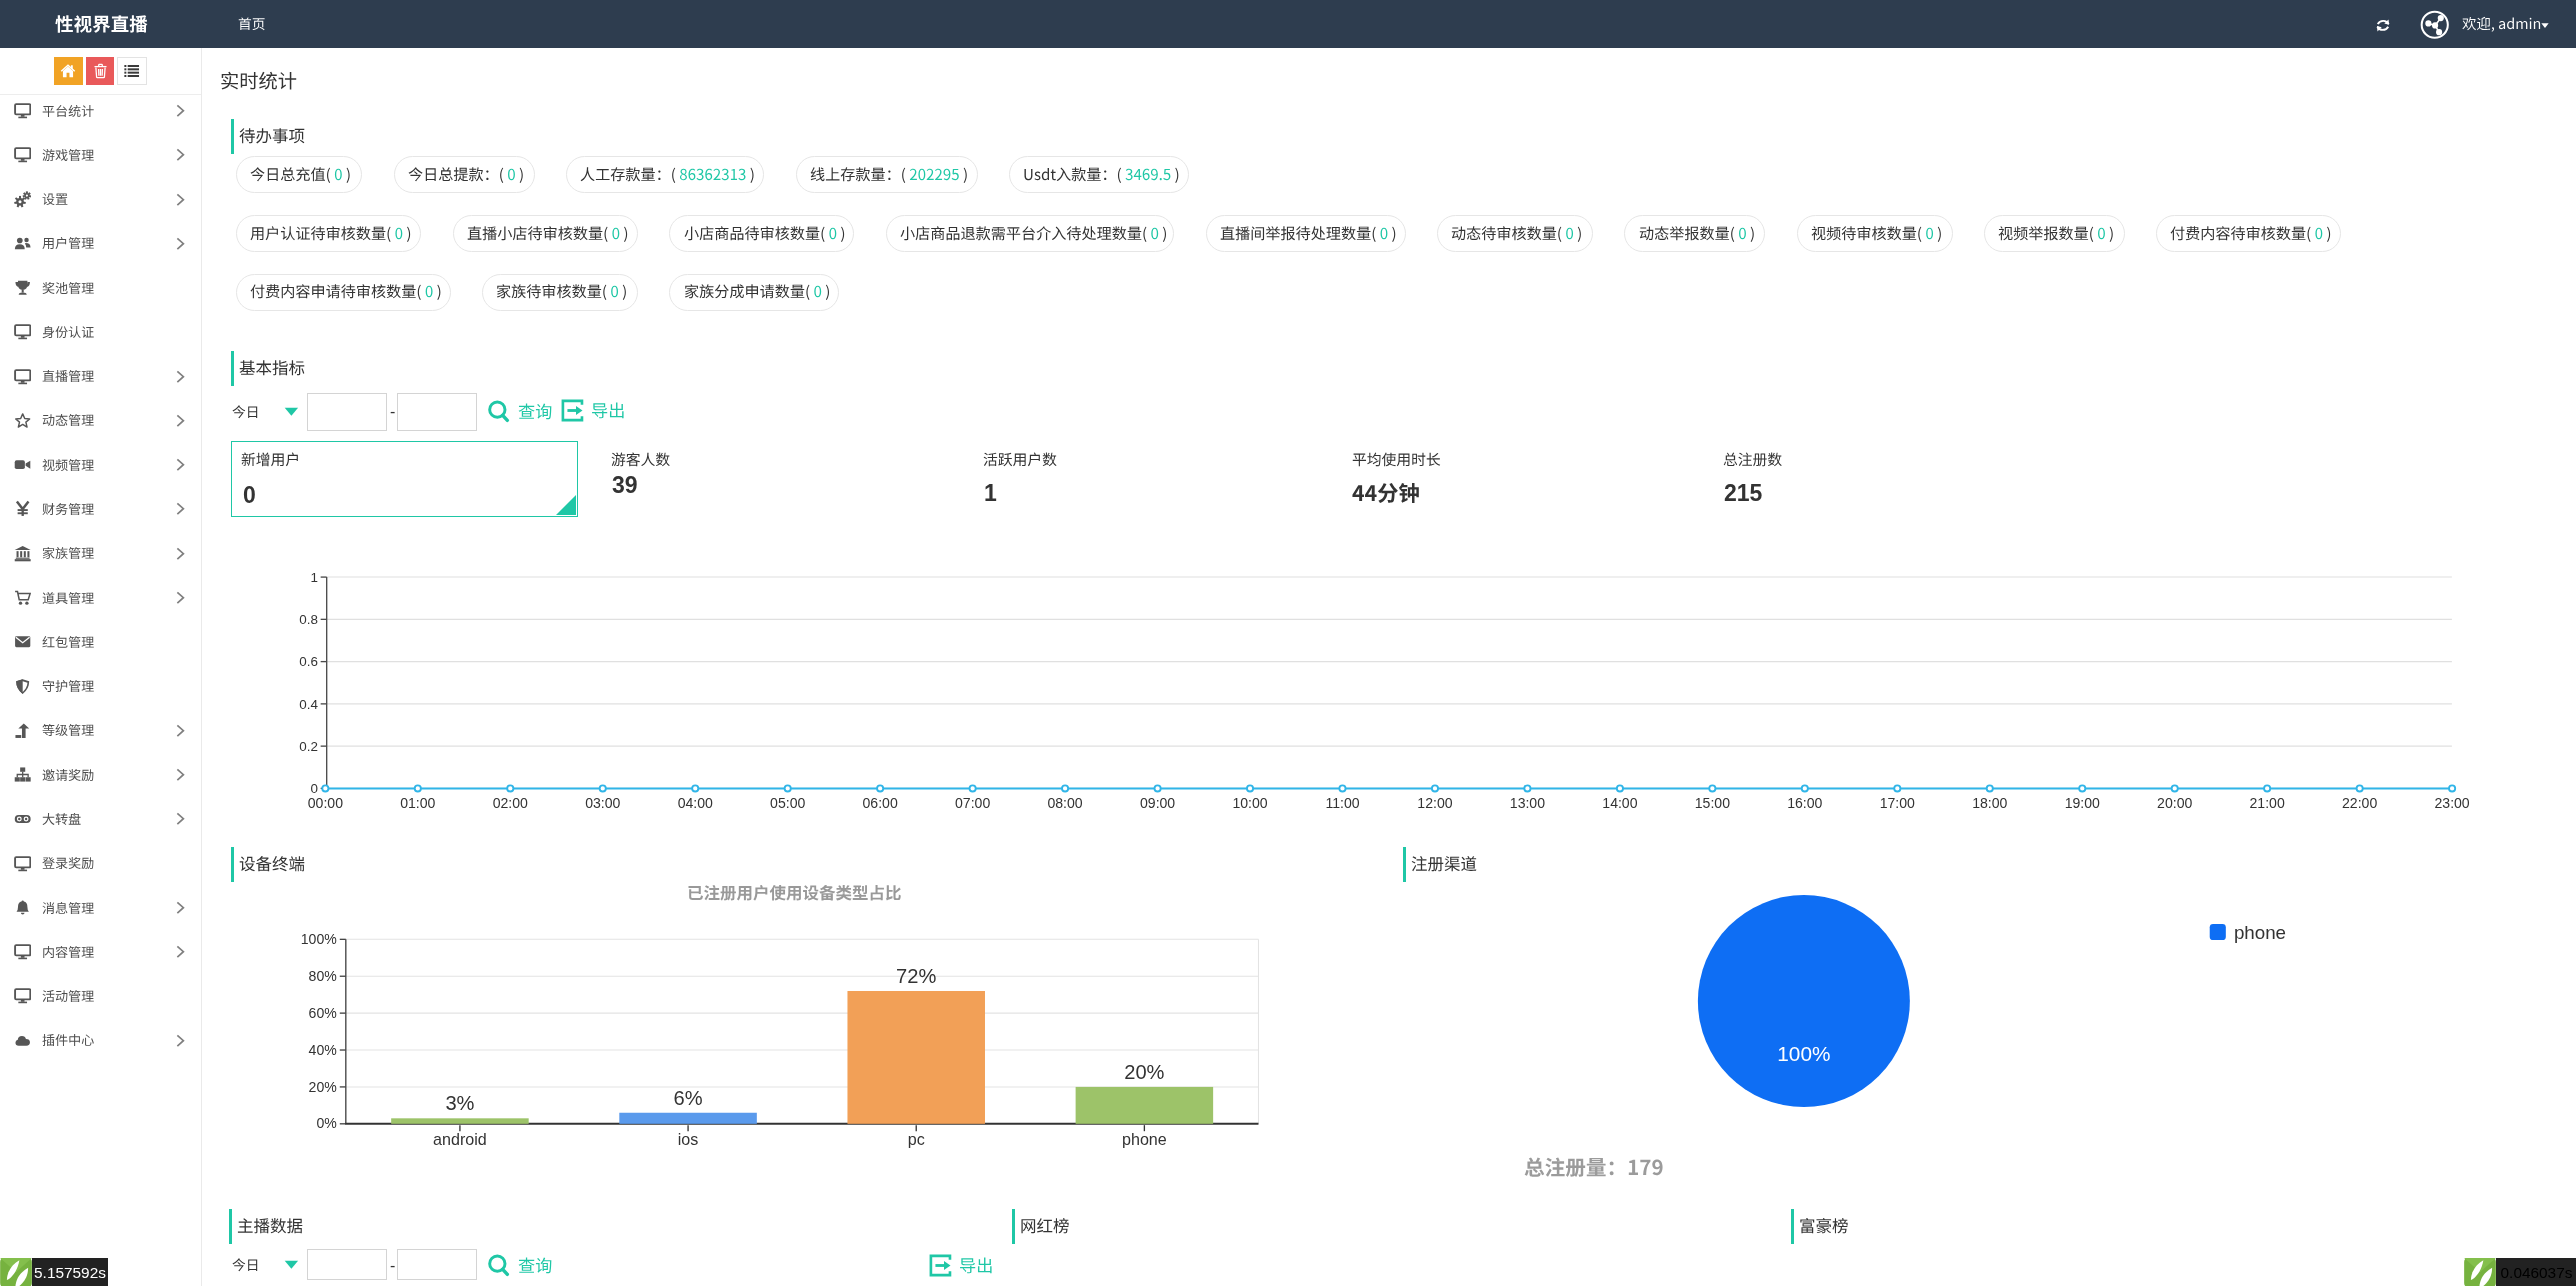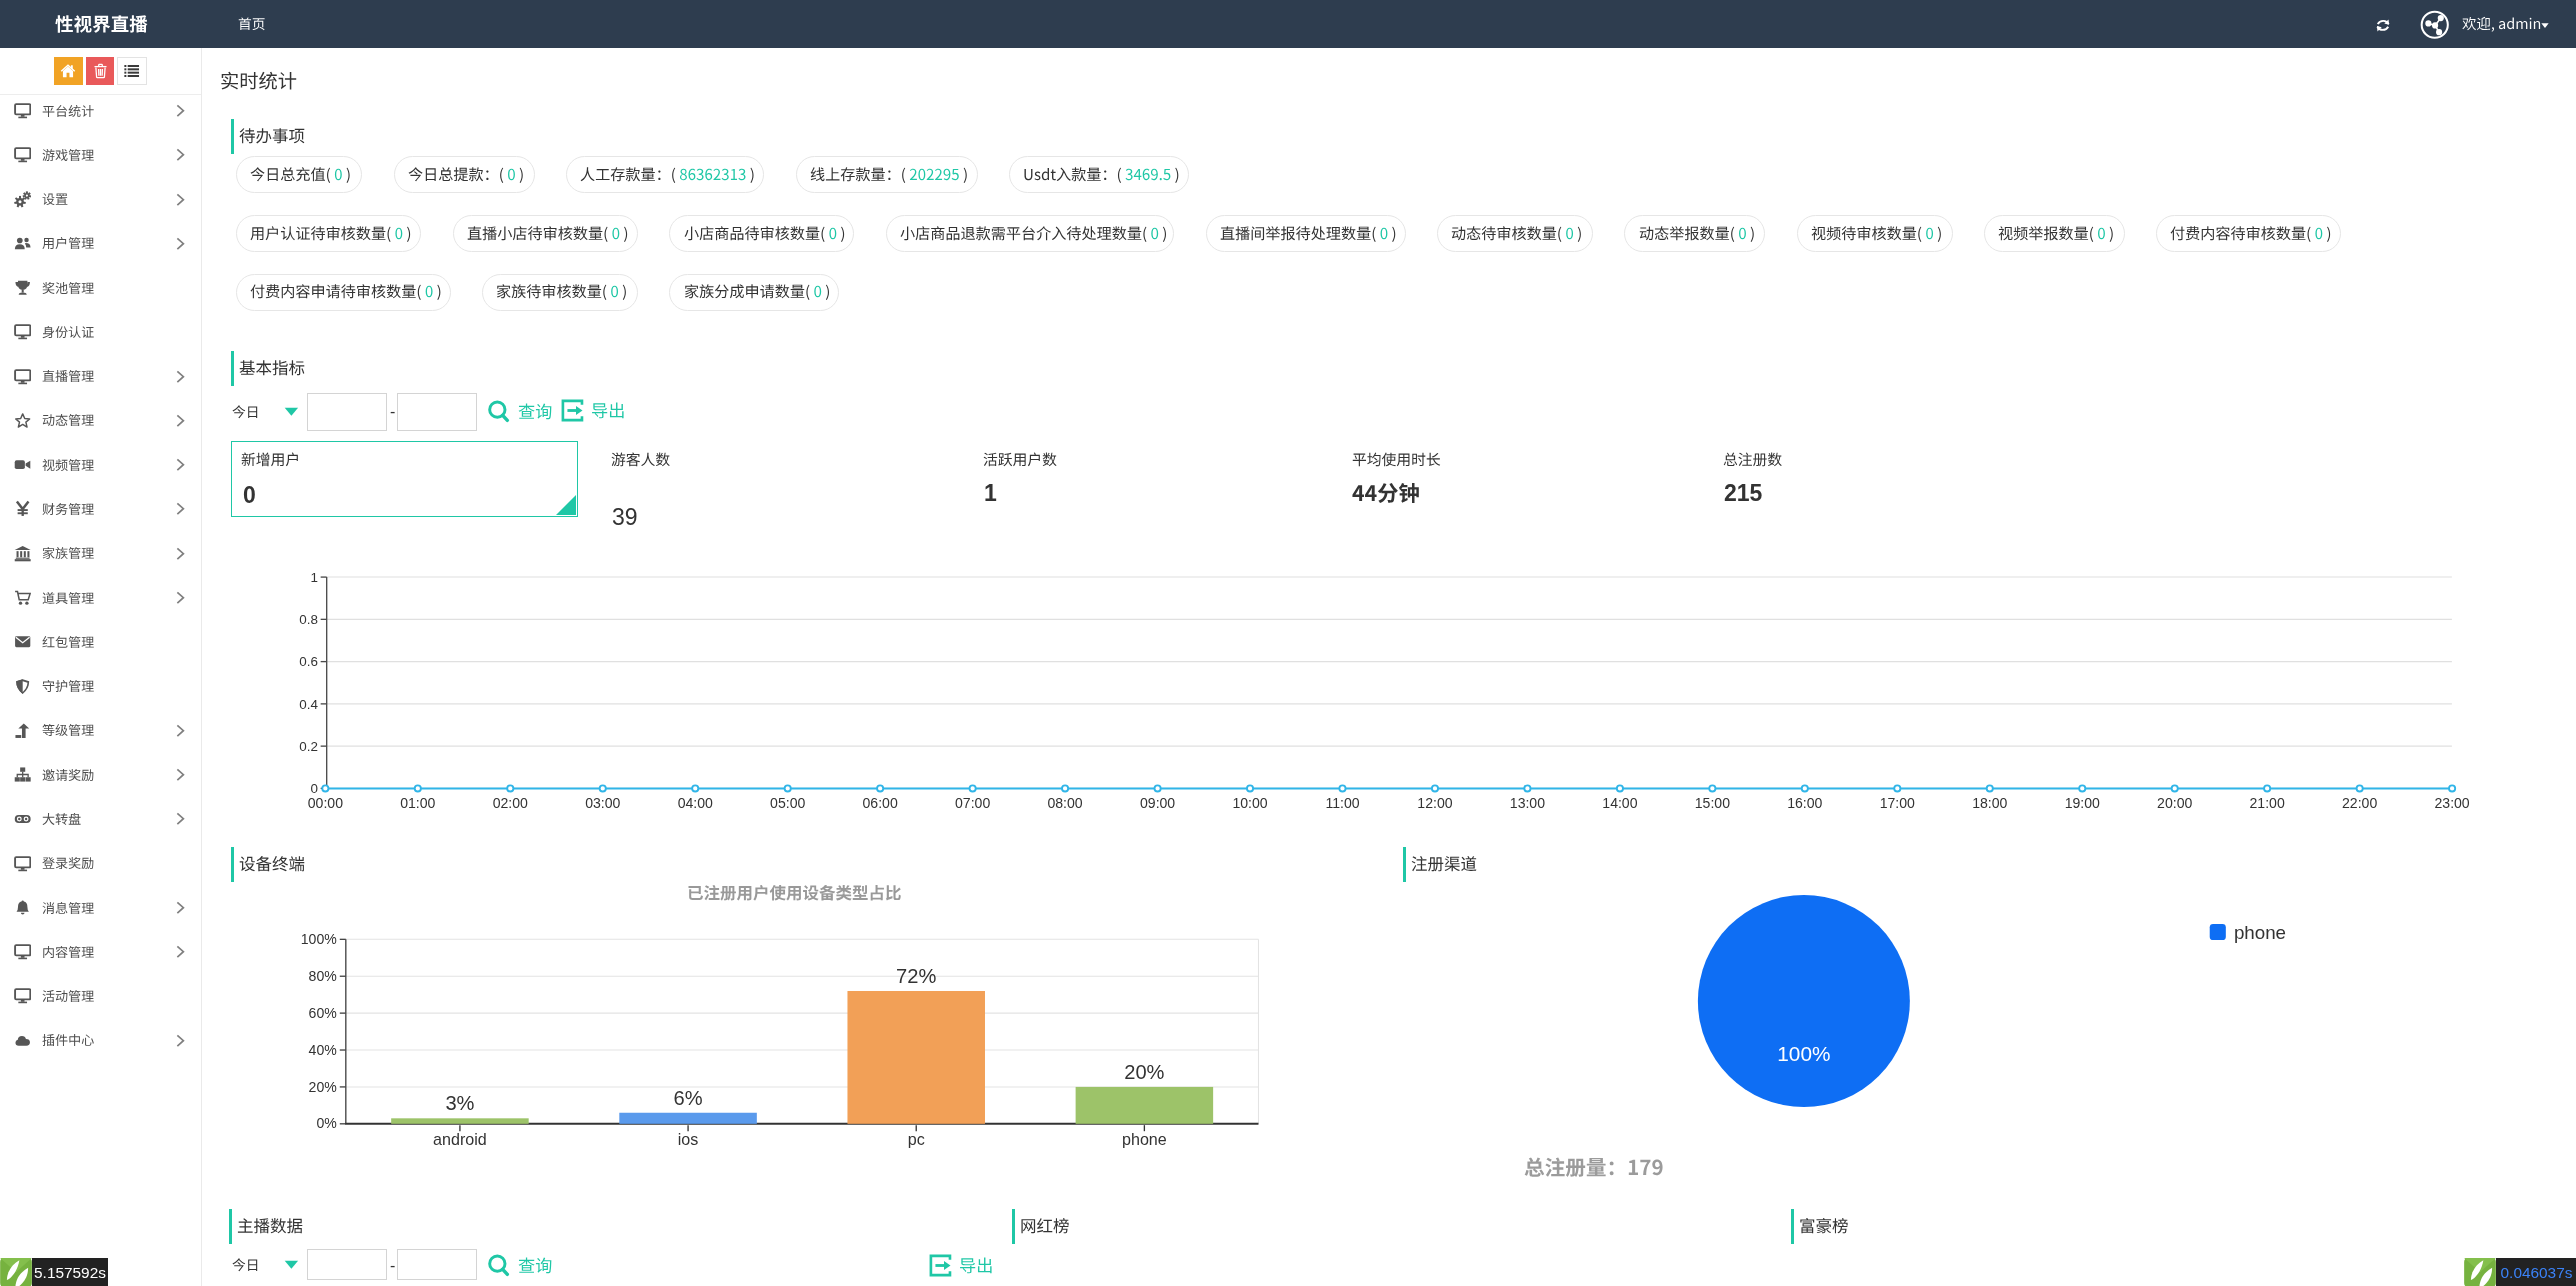--- a/index.html
+++ b/index.html
@@ -731,21 +731,21 @@
     <use href="#r7528" fill="#333" transform="translate(43.0,0) scale(0.021500,-0.021500)"></use>
     <use href="#r6237" fill="#333" transform="translate(64.5,0) scale(0.021500,-0.021500)"></use>
   </svg>
 <div class="abs" style="left:243px;top:482px;width:134px;font-size:23px;font-weight:bold;color:#333">0</div>
 <svg style="position:absolute;left:611px;top:465px;overflow:visible" width="0.7" height="0.7" viewBox="0 0 1 1">
     <use href="#r6e38" fill="#333" transform="translate(0.0,0) scale(0.021500,-0.021500)"></use>
     <use href="#r5ba2" fill="#333" transform="translate(21.5,0) scale(0.021500,-0.021500)"></use>
     <use href="#r4eba" fill="#333" transform="translate(43.0,0) scale(0.021500,-0.021500)"></use>
     <use href="#r6570" fill="#333" transform="translate(64.5,0) scale(0.021500,-0.021500)"></use>
   </svg>
-<div class="abs" style="left:612px;top:504px;width:148px;font-size:23px;font-weight:normal;color:#333">39</div>
+<div class="abs" style="left:612px;top:472px;width:148px;font-size:23px;font-weight:bold;color:#333">39</div>
 <svg style="position:absolute;left:983px;top:465px;overflow:visible" width="0.7" height="0.7" viewBox="0 0 1 1">
     <use href="#r6d3b" fill="#333" transform="translate(0.0,0) scale(0.021500,-0.021500)"></use>
     <use href="#r8dc3" fill="#333" transform="translate(21.5,0) scale(0.021500,-0.021500)"></use>
     <use href="#r7528" fill="#333" transform="translate(43.0,0) scale(0.021500,-0.021500)"></use>
     <use href="#r6237" fill="#333" transform="translate(64.5,0) scale(0.021500,-0.021500)"></use>
     <use href="#r6570" fill="#333" transform="translate(86.0,0) scale(0.021500,-0.021500)"></use>
   </svg>
 <div class="abs" style="left:984px;top:480px;width:148px;font-size:23px;font-weight:bold;color:#333">1</div>
 <svg style="position:absolute;left:1352px;top:465px;overflow:visible" width="0.7" height="0.7" viewBox="0 0 1 1">
     <use href="#r5e73" fill="#333" transform="translate(0.0,0) scale(0.021500,-0.021500)"></use>
@@ -977,21 +977,21 @@
 <div class="abs" style="left:32px;top:1258px;width:76px;height:29px;background:#222"></div>
 <div class="abs" style="left:32px;top:1258px;width:76px;height:29px;font-size:15.4px;color:#fff;text-align:center;line-height:29px">5.157592s</div>
 <svg class="abs" style="left:2464px;top:1258px" width="32" height="29" viewBox="0 0 47 43">
 <rect x="0" y="0" width="47" height="43" rx="6" fill="#76b23f"></rect>
 <path d="M0 0 L47 0 L23.5 21 Z" fill="#84bf4c"></path>
 <path d="M28.5 3.5 C16 11 10.5 21 10 32.5 C13 32 17 28.5 20.5 23.5 C25 17 27.5 10 28.5 3.5 Z" fill="#fff"></path>
 <path d="M41.5 14.5 C29 22 23.5 31 22.5 43 L26.5 43 C31 40 35.5 35 38.5 29 C40.5 24.5 41.5 19 41.5 14.5 Z" fill="#fff"></path>
 <path d="M18 36 Q8 41 4 43 L22 43 Q20 39 18 36 Z" fill="#fff" opacity="0"></path>
   </svg>
 <div class="abs" style="left:2496px;top:1258px;width:81px;height:29px;background:#222"></div>
-<div class="abs" style="left:2496px;top:1258px;width:81px;height:29px;font-size:15.4px;color:#3b82f6;text-align:center;line-height:29px">0.046037s</div>
+<div class="abs" style="left:2496px;top:1258px;width:81px;height:29px;font-size:15.4px;color:#000000;text-align:center;line-height:29px">0.046037s</div>
 <svg width="0" height="0" style="position:absolute">
     <defs>
       <path id="r28" d="M239 -196 295 -171C209 -29 168 141 168 311C168 480 209 649 295 792L239 818C147 668 92 507 92 311C92 114 147 -47 239 -196Z"></path>
       <path id="r29" d="M99 -196C191 -47 246 114 246 311C246 507 191 668 99 818L42 792C128 649 171 480 171 311C171 141 128 -29 42 -171Z"></path>
       <path id="r2c" d="M75 -190C165 -152 221 -77 221 19C221 86 192 126 144 126C107 126 75 102 75 62C75 22 106 -2 142 -2L153 -1C152 -61 115 -109 53 -136Z"></path>
       <path id="r2e" d="M139 -13C175 -13 205 15 205 56C205 98 175 126 139 126C102 126 73 98 73 56C73 15 102 -13 139 -13Z"></path>
       <path id="r30" d="M278 -13C417 -13 506 113 506 369C506 623 417 746 278 746C138 746 50 623 50 369C50 113 138 -13 278 -13ZM278 61C195 61 138 154 138 369C138 583 195 674 278 674C361 674 418 583 418 369C418 154 361 61 278 61Z"></path>
       <path id="r31" d="M88 0H490V76H343V733H273C233 710 186 693 121 681V623H252V76H88Z"></path>
       <path id="r32" d="M44 0H505V79H302C265 79 220 75 182 72C354 235 470 384 470 531C470 661 387 746 256 746C163 746 99 704 40 639L93 587C134 636 185 672 245 672C336 672 380 611 380 527C380 401 274 255 44 54Z"></path>
       <path id="r33" d="M263 -13C394 -13 499 65 499 196C499 297 430 361 344 382V387C422 414 474 474 474 563C474 679 384 746 260 746C176 746 111 709 56 659L105 601C147 643 198 672 257 672C334 672 381 626 381 556C381 477 330 416 178 416V346C348 346 406 288 406 199C406 115 345 63 257 63C174 63 119 103 76 147L29 88C77 35 149 -13 263 -13Z"></path>

